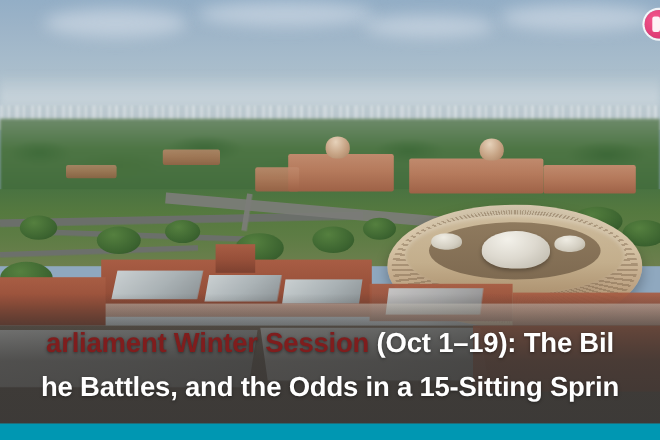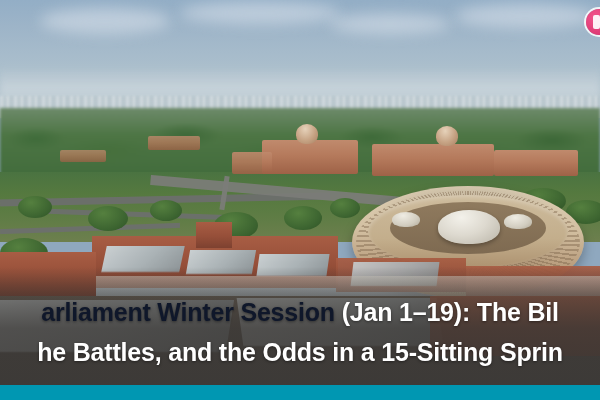--- a/index.html
+++ b/index.html
@@ -210,21 +210,21 @@
     bottom: 28px;
     text-align: center;
     font-weight: 700;
     font-size: 25px;
     line-height: 40px;
     letter-spacing: -0.2px;
     color: #ffffff;
     white-space: nowrap;
     text-shadow: 0 1px 3px rgba(0,0,0,0.45);
   }
-  .hl-accent { color: #0f172a; }
+  .hl-accent { color: #7f1d1d; }
   .hl-line { display: block; }
 
   
   .logo {
     position: absolute;
     top: 9px;
     left: 586px;
     width: 26px;
     height: 26px;
     border-radius: 50%;
@@ -322,19 +322,19 @@
     <div class="roofplane" style="left:-10px;top:300px;width:240px;height:52px;transform:skewX(-9deg);opacity:.85;"></div>
     <div class="roofplane" style="left:240px;top:298px;width:200px;height:48px;transform:skewX(8deg);opacity:.8;"></div>
     <div class="brickblock" style="left:430px;top:296px;width:180px;height:60px;opacity:.85;"></div>
   </div>
 
   <div class="bottom-scrim"></div>
 
   <div class="logo"></div>
 
   <div class="headline">
-    <span class="hl-line"><span class="hl-accent">arliament Winter Session</span><span> (Jan 1–19): The Bil</span></span>
+    <span class="hl-line"><span class="hl-accent">arliament Winter Session</span><span> (Oct 1–19): The Bil</span></span>
     <span class="hl-line">he Battles, and the Odds in a 15-Sitting Sprin</span>
   </div>
 
   <div class="bottom-bar"></div>
 
 </div>
 
 </body></html>

